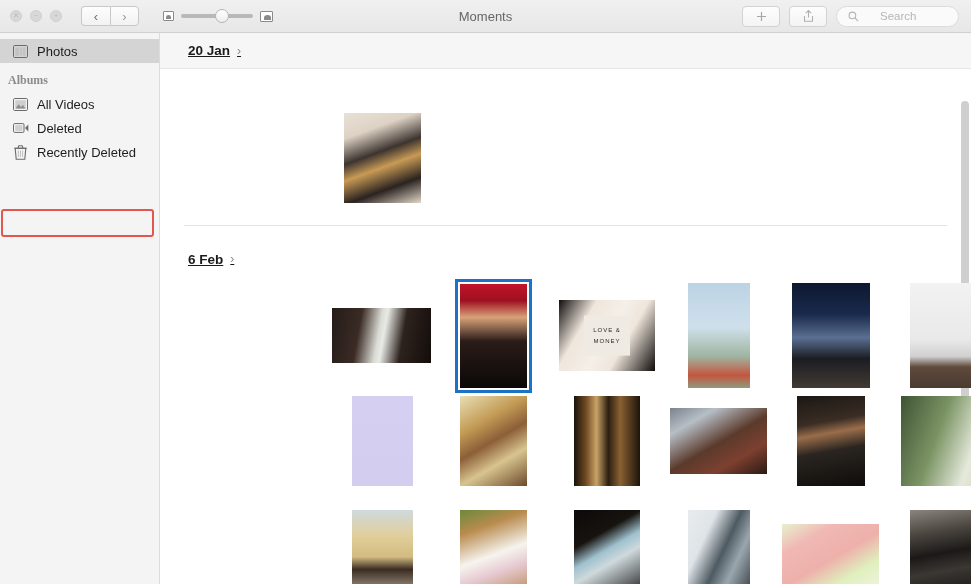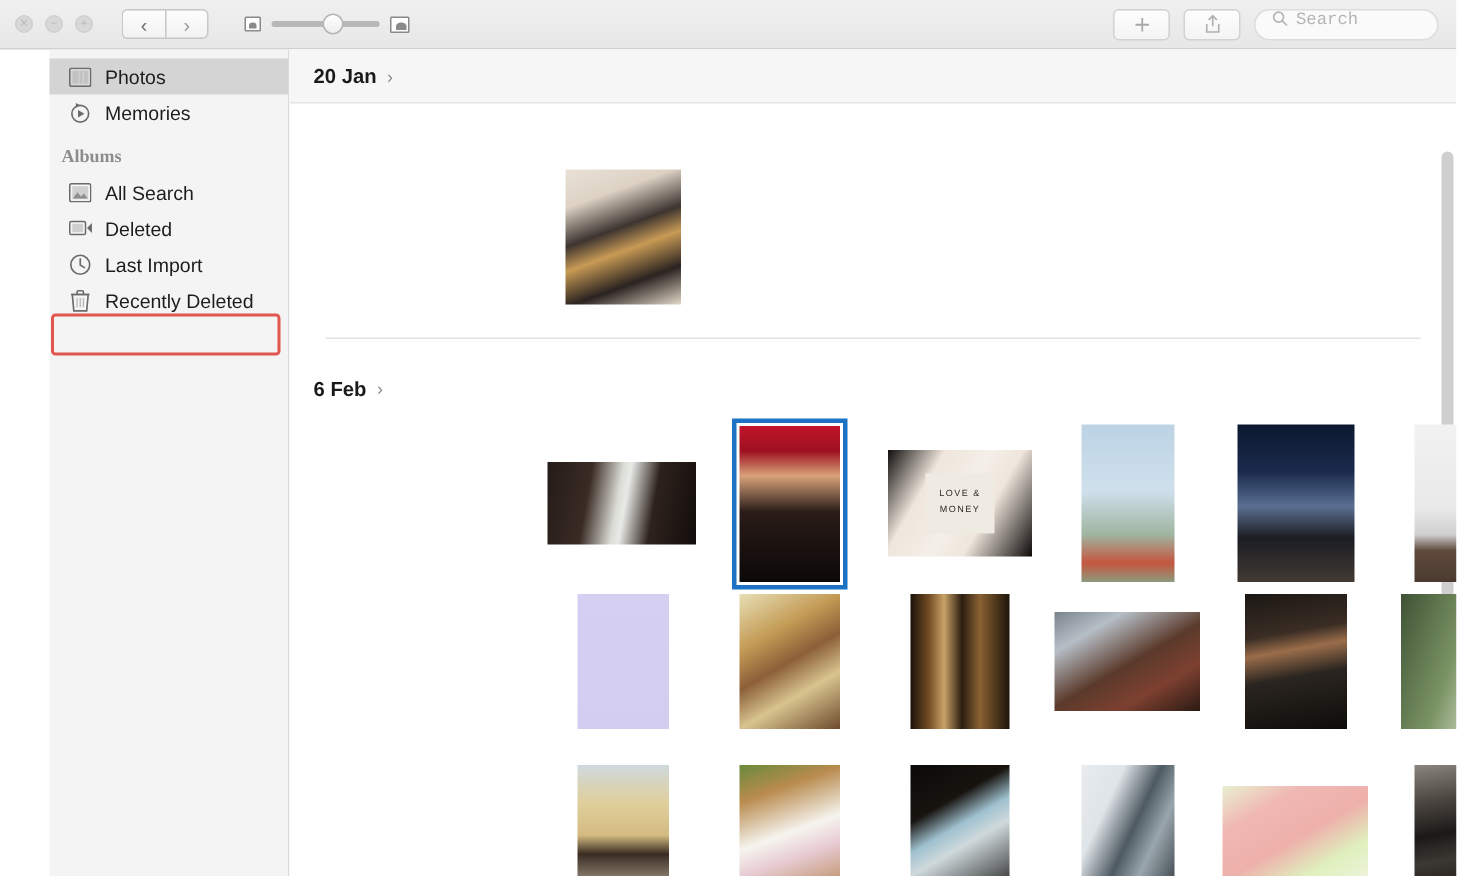--- a/index.html
+++ b/index.html
@@ -54,26 +54,26 @@
   .tbbtn {
     width:38px; height:21px; border-radius:4px;
     background: linear-gradient(to bottom,#fdfdfd,#f4f4f4);
     border:1px solid #d2d2d2;
     display:flex; align-items:center; justify-content:center;
     color:#b9b9b9;
   }
   .searchbox {
     width:123px; height:21px; border-radius:11px;
     background:#fafafa; border:1px solid #dcdcdc;
-    display:flex; gap:5px; padding-left:11px;font-family:Liberation Mono, monospace;
+    display:flex; align-items:center; gap:21px; padding-left:11px;
   }
   .searchbox .ph { font-size:11.5px; color:#b5b5b5; }
 
   
-  .body { flex:1; display:flex; min-height:0;margin-left:33px; }
+  .body { flex:1; display:flex; min-height:0; }
 
   
   .sidebar {
     width:160px; min-width:160px;
     background:#f4f4f4;
     border-right:1px solid #dcdcdc;
     padding-top:6px;
     position:relative;
   }
   .sb-item {
@@ -91,22 +91,22 @@
   .sb-highlight {
     position:absolute; left:1px; right:5px;
     border:2px solid #e1574f; border-radius:3px;
     pointer-events:none;
   }
 
   
   .content { flex:1; background:#ffffff; position:relative; overflow:hidden; }
   .datehdr {
     height:36px; display:flex; align-items:center; gap:7px;
-    padding-left:16px;
-    font-size:13.5px; font-weight:bold; color:#1a1a1a;
+    padding-left:28px;
+    font-size:13.5px; font-weight:bold; color:#1a1a1a;text-decoration:underline;
   }
   .datehdr.first { background:#f6f6f6; border-bottom:1px solid #e6e6e6; height:36px; }
   .datehdr .chev { font-weight:normal; color:#8a8a8a; font-size:12px; }
   .sect-div { height:1px; background:#e2e2e2; margin:0 12px; }
   .photo { background-size:cover; background-position:center; }
   .photo.sel { outline:3px solid #1d72c4; outline-offset:2px; }
 
   
   .scrollbar { position:absolute; right:2px; top:68px; width:8px; height:344px;
      background:#cfcfcf; border-radius:4px; }
@@ -136,20 +136,21 @@
     </div>
 
     <div class="zoomgroup">
       <div class="thumbicon small"></div>
       <div class="slider">
         <div class="knob"></div>
       </div>
       <div class="thumbicon big"></div>
     </div>
 
+    <div class="wintitle">Moments</div>
 
     <div class="rightgroup">
       <div class="tbbtn">
         <svg width="13" height="13" viewBox="0 0 13 13">
           <path d="M6.5 2 V11 M2 6.5 H11" stroke="#a8a8a8" stroke-width="1.2" fill="none"></path>
         </svg>
       </div>
       <div class="tbbtn">
         <svg width="13" height="14" viewBox="0 0 13 14">
           <path d="M6.5 1.5 V8.5 M3.8 4.2 L6.5 1.5 L9.2 4.2" stroke="#b0b0b0" stroke-width="1.1" fill="none"></path>
@@ -173,59 +174,40 @@
           <span class="sb-icon">
             <svg width="15" height="13" viewBox="0 0 15 13">
               <rect x="0.5" y="0.5" width="14" height="12" rx="1.2" stroke="#6b6b6b" fill="none"></rect>
               <rect x="2.3" y="2.3" width="4" height="8.4" fill="#c2c2c2"></rect>
               <rect x="7" y="2.3" width="2.2" height="8.4" fill="#c2c2c2"></rect>
               <rect x="9.9" y="2.3" width="2.7" height="8.4" fill="#c2c2c2"></rect>
             </svg>
           </span>
           <span>Photos</span>
         </div>
-        <div class="sb-item">
-          <span class="sb-icon">
-            <svg width="15" height="15" viewBox="0 0 15 15">
-              <circle cx="7.5" cy="7.8" r="5.6" stroke="#6b6b6b" stroke-width="1.1" fill="none"></circle>
-              <path d="M7.5 2.2 L4.6 0.6 L4.6 3.8 Z" fill="#6b6b6b"></path>
-              <path d="M6 5.3 L10.3 7.8 L6 10.3 Z" fill="#6b6b6b"></path>
-            </svg>
-          </span>
-          <span>Memories</span>
-        </div>
         <div class="sb-section">Albums</div>
         <div class="sb-item">
           <span class="sb-icon">
             <svg width="15" height="13" viewBox="0 0 15 13">
               <rect x="0.5" y="0.5" width="14" height="12" rx="1.2" stroke="#6b6b6b" fill="none"></rect>
               <rect x="2.2" y="2.2" width="10.6" height="8.6" fill="#cfcfcf"></rect>
               <path d="M2.6 10.4 L5.6 6.2 L8 9 L10 7 L12.4 10.4 Z" fill="#8e8e8e"></path>
             </svg>
           </span>
-          <span>All Search</span>
+          <span>All Videos</span>
         </div>
         <div class="sb-item">
           <span class="sb-icon">
             <svg width="16" height="12" viewBox="0 0 16 12">
               <rect x="0.5" y="1.6" width="10.5" height="8.8" rx="1.1" stroke="#6b6b6b" fill="none"></rect>
               <rect x="2.2" y="3.2" width="7.2" height="5.6" fill="#cfcfcf"></rect>
               <path d="M12 6 L15.3 2.6 L15.3 9.4 Z" fill="#6b6b6b"></path>
             </svg>
           </span>
           <span>Deleted</span>
-        </div>
-        <div class="sb-item">
-          <span class="sb-icon">
-            <svg width="15" height="15" viewBox="0 0 15 15">
-              <circle cx="7.5" cy="7.5" r="6.3" stroke="#6b6b6b" stroke-width="1.1" fill="none"></circle>
-              <path d="M7.5 3.6 V7.7 L10.3 9.4" stroke="#6b6b6b" stroke-width="1.1" fill="none" stroke-linecap="round"></path>
-            </svg>
-          </span>
-          <span>Last Import</span>
         </div>
         <div class="sb-item">
           <span class="sb-icon">
             <svg width="13" height="15" viewBox="0 0 13 15">
               <path d="M1.2 3.3 H11.8 L10.8 14.2 H2.2 Z" stroke="#6b6b6b" stroke-width="1.1" fill="none"></path>
               <path d="M0.3 3.3 H12.7" stroke="#6b6b6b" stroke-width="1.1"></path>
               <path d="M4.4 3.3 V1.6 C4.4 1.1 4.8 0.8 5.3 0.8 H7.7 C8.2 0.8 8.6 1.1 8.6 1.6 V3.3" stroke="#6b6b6b" stroke-width="1.1" fill="none"></path>
               <path d="M4.4 5.6 V11.9 M6.5 5.6 V11.9 M8.6 5.6 V11.9" stroke="#b9b9b9" stroke-width="0.9"></path>
             </svg>
           </span>

